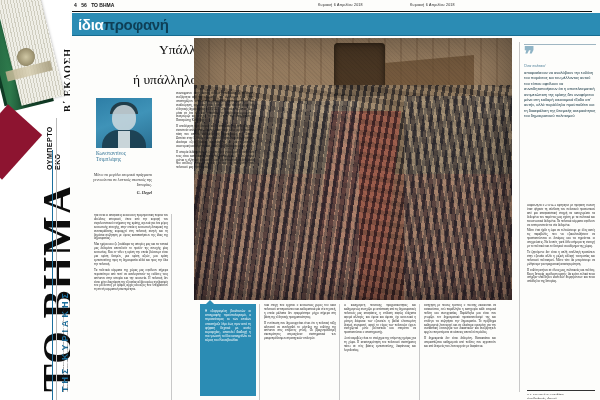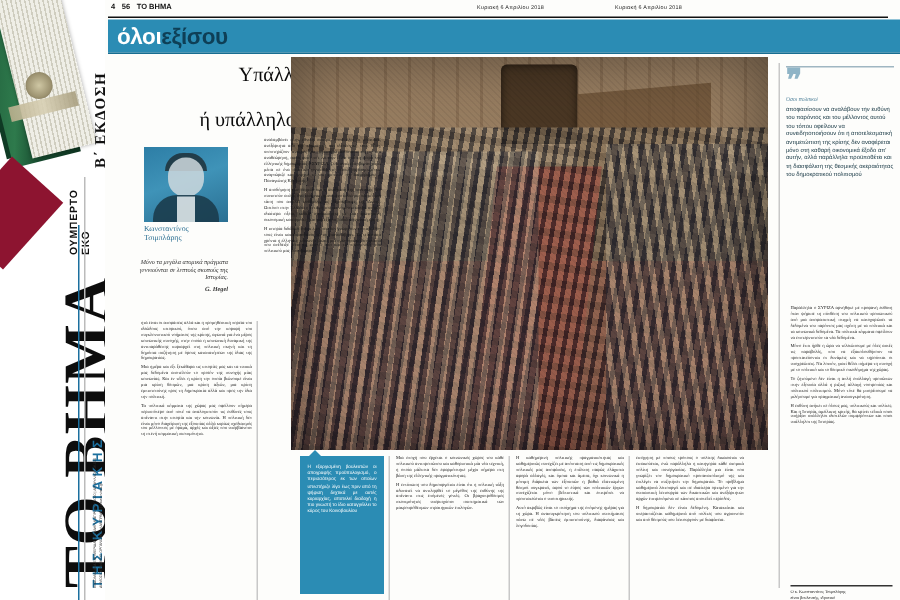--- a/index.html
+++ b/index.html
@@ -168,21 +168,21 @@
     <span class="num">4</span>
     <span class="num">56</span>
     <span>ΤΟ ΒΗΜΑ</span>
   </div>
   <div class="dateline d1">Κυριακή 6 Απριλίου 2018</div>
   <div class="dateline d2">Κυριακή 6 Απριλίου 2018</div>
   <div class="toprule"></div>
 
   <div class="bluebar"></div>
   <div class="section-title">
-    <span class="a">όλοι</span><span class="b">εξίσου</span>
+    <span class="a">ίδια</span><span class="b">προφανή</span>
   </div>
   <div class="bluebar-bottom"></div>
 
   <div class="main">
 
     <div class="headline">
       <div>Υπάλληλοι ιδιοτελών</div>
       <div>συμφερόντων</div>
       <div>ή υπάλληλοι της Ιστορίας;</div>
     </div>

